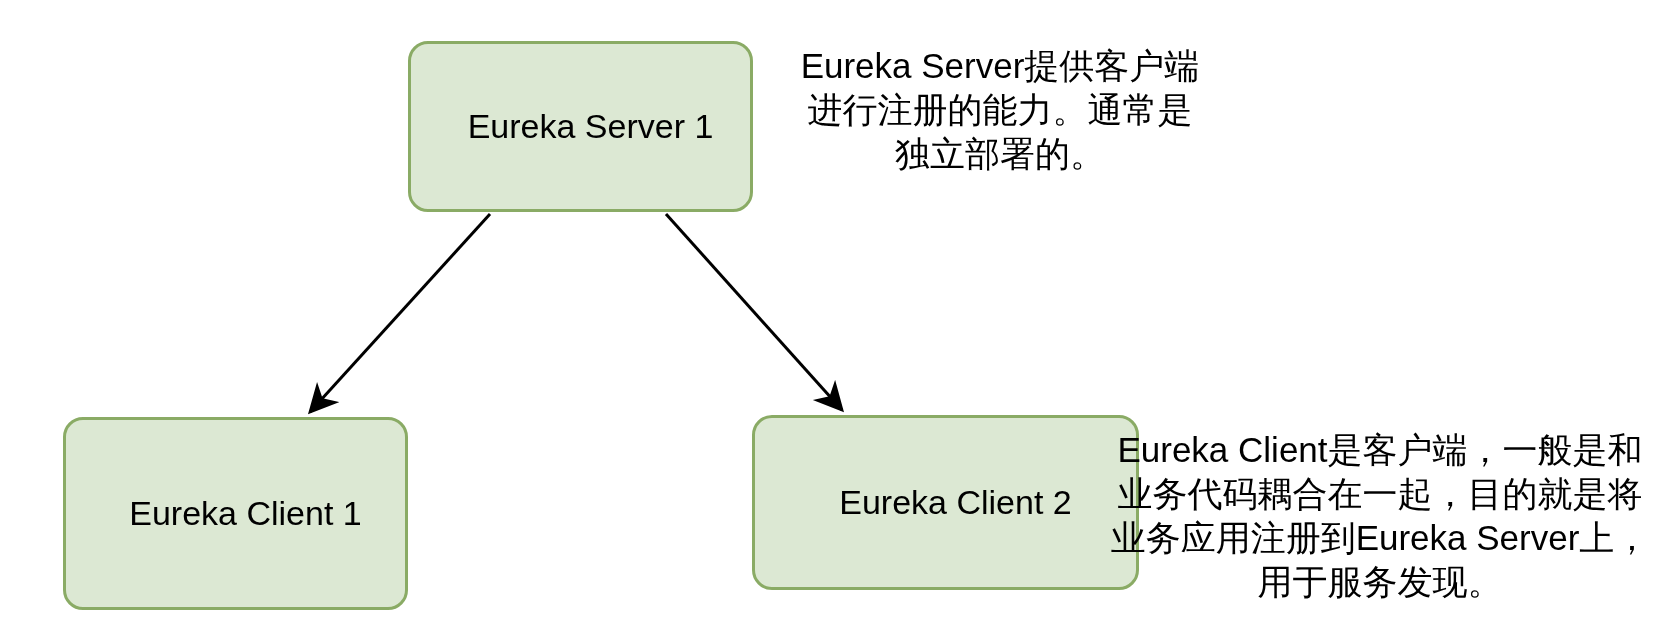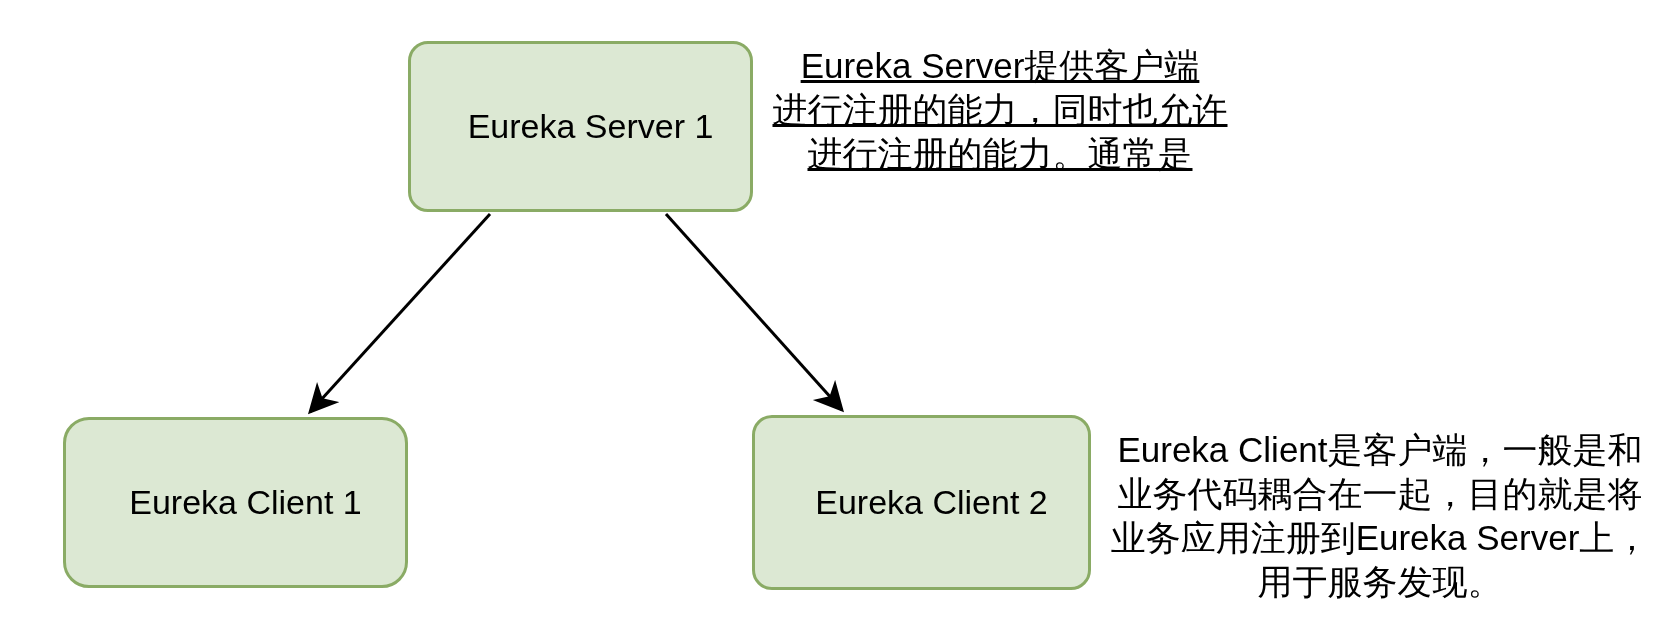--- a/index.html
+++ b/index.html
@@ -23,22 +23,22 @@
     justify-content: center;
     padding-left: 20px;
   }
   .node-label {
     font-size: 34px;
     line-height: 1.1;
     color: var(--text, #000);
     white-space: nowrap;
   }
   #node-server1 { left: 408px; top: 41px;  width: 345px; height: 171px; }
-  #node-client1 { left: 63px;  top: 417px; width: 345px; height: 171px; border-radius: 26px; }
-  #node-client2 { left: 752px; top: 415px; width: 339px; height: 175px; justify-content: center; }
+  #node-client1 { left: 63px;  top: 417px; width: 345px; height: 193px; }
+  #node-client2 { left: 752px; top: 415px; width: 387px; height: 175px; justify-content: center; }
 
   .arrows-layer {
     position: absolute;
     left: 0; top: 0;
     width: 1668px; height: 640px;
     pointer-events: none;
   }
   .arrows-layer line {
     stroke: var(--arrow, #000);
     stroke-width: 3;
@@ -46,21 +46,21 @@
   .arrowhead-path { fill: var(--arrow, #000); }
 
   .note {
     position: absolute;
     text-align: center;
     font-size: 35px;
     line-height: 44px;
     white-space: nowrap;
     color: var(--text, #000);
   }
-  #note-server { left: 700px;  top: 44px;  width: 600px; text-decoration: underline; }
+  #note-server { left: 700px;  top: 44px;  width: 600px; }
   #note-client { left: 1080px; top: 428px; width: 600px; }
 </style>
 </head>
 <body>
 
 <div class="canvas">
 
   <svg class="arrows-layer" width="1668" height="640" viewBox="0 0 1668 640" xmlns="http://www.w3.org/2000/svg">
     <defs>
       <marker id="arrowhead" markerWidth="11" markerHeight="11" refX="9" refY="5" orient="auto" markerUnits="strokeWidth">
@@ -78,22 +78,22 @@
   <div class="node" id="node-client1">
     <span class="node-label">Eureka Client 1</span>
   </div>
 
   <div class="node" id="node-client2">
     <span class="node-label">Eureka Client 2</span>
   </div>
 
   <div class="note" id="note-server">
     <div>Eureka Server提供客户端</div>
-    <div>进行注册的能力，同时也允许</div>
     <div>进行注册的能力。通常是</div>
+    <div>独立部署的。</div>
   </div>
 
   <div class="note" id="note-client">
     <div>Eureka Client是客户端，一般是和</div>
     <div>业务代码耦合在一起，目的就是将</div>
     <div>业务应用注册到Eureka Server上，</div>
     <div>用于服务发现。</div>
   </div>
 
 </div>

